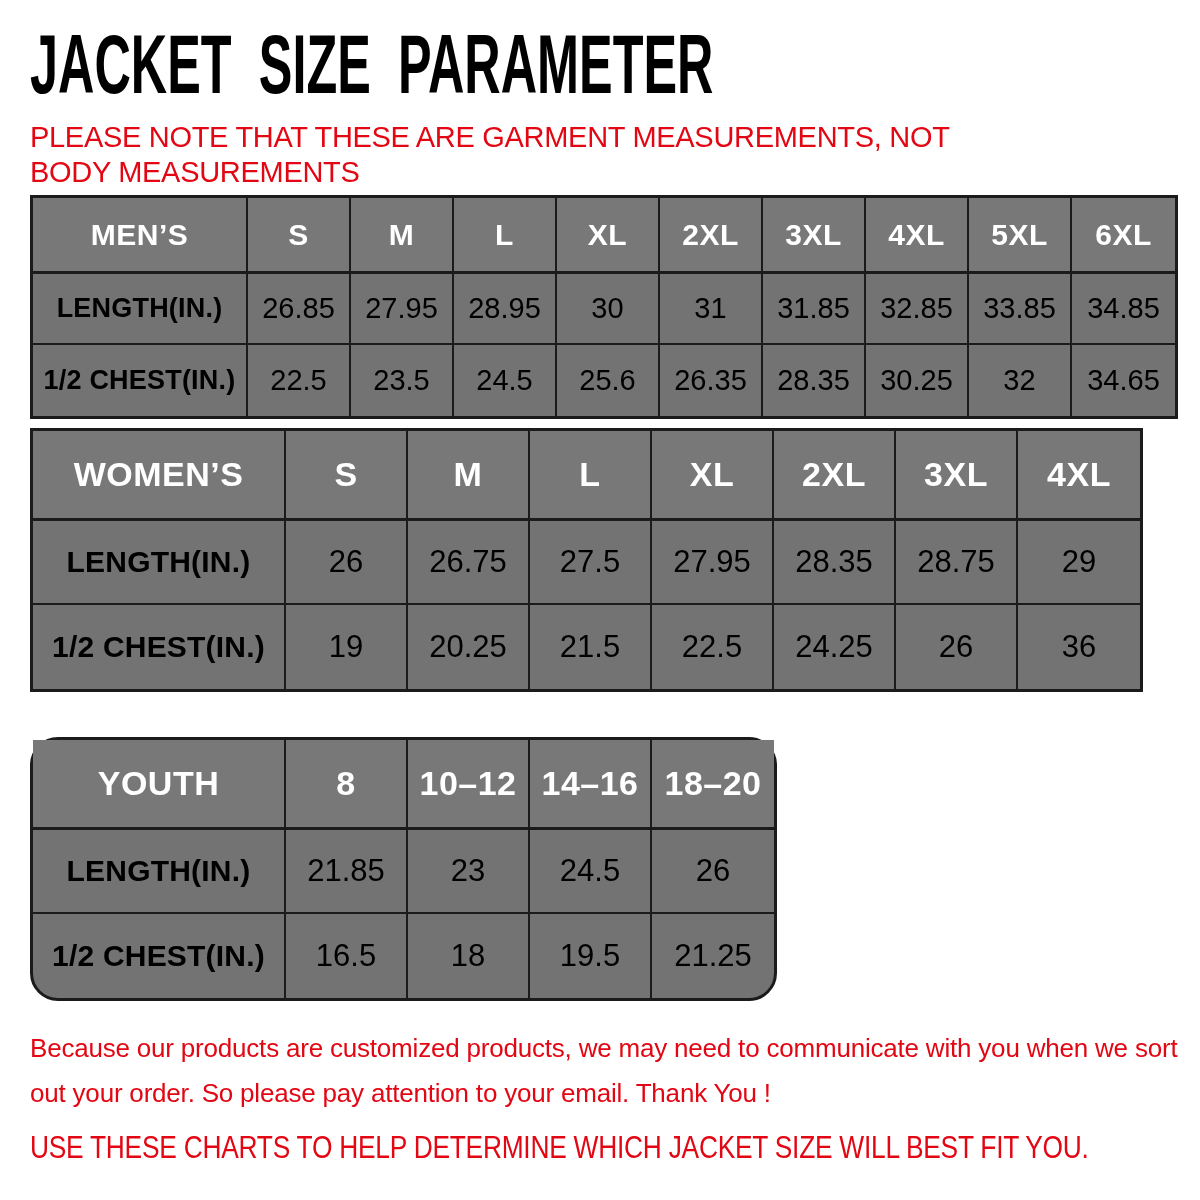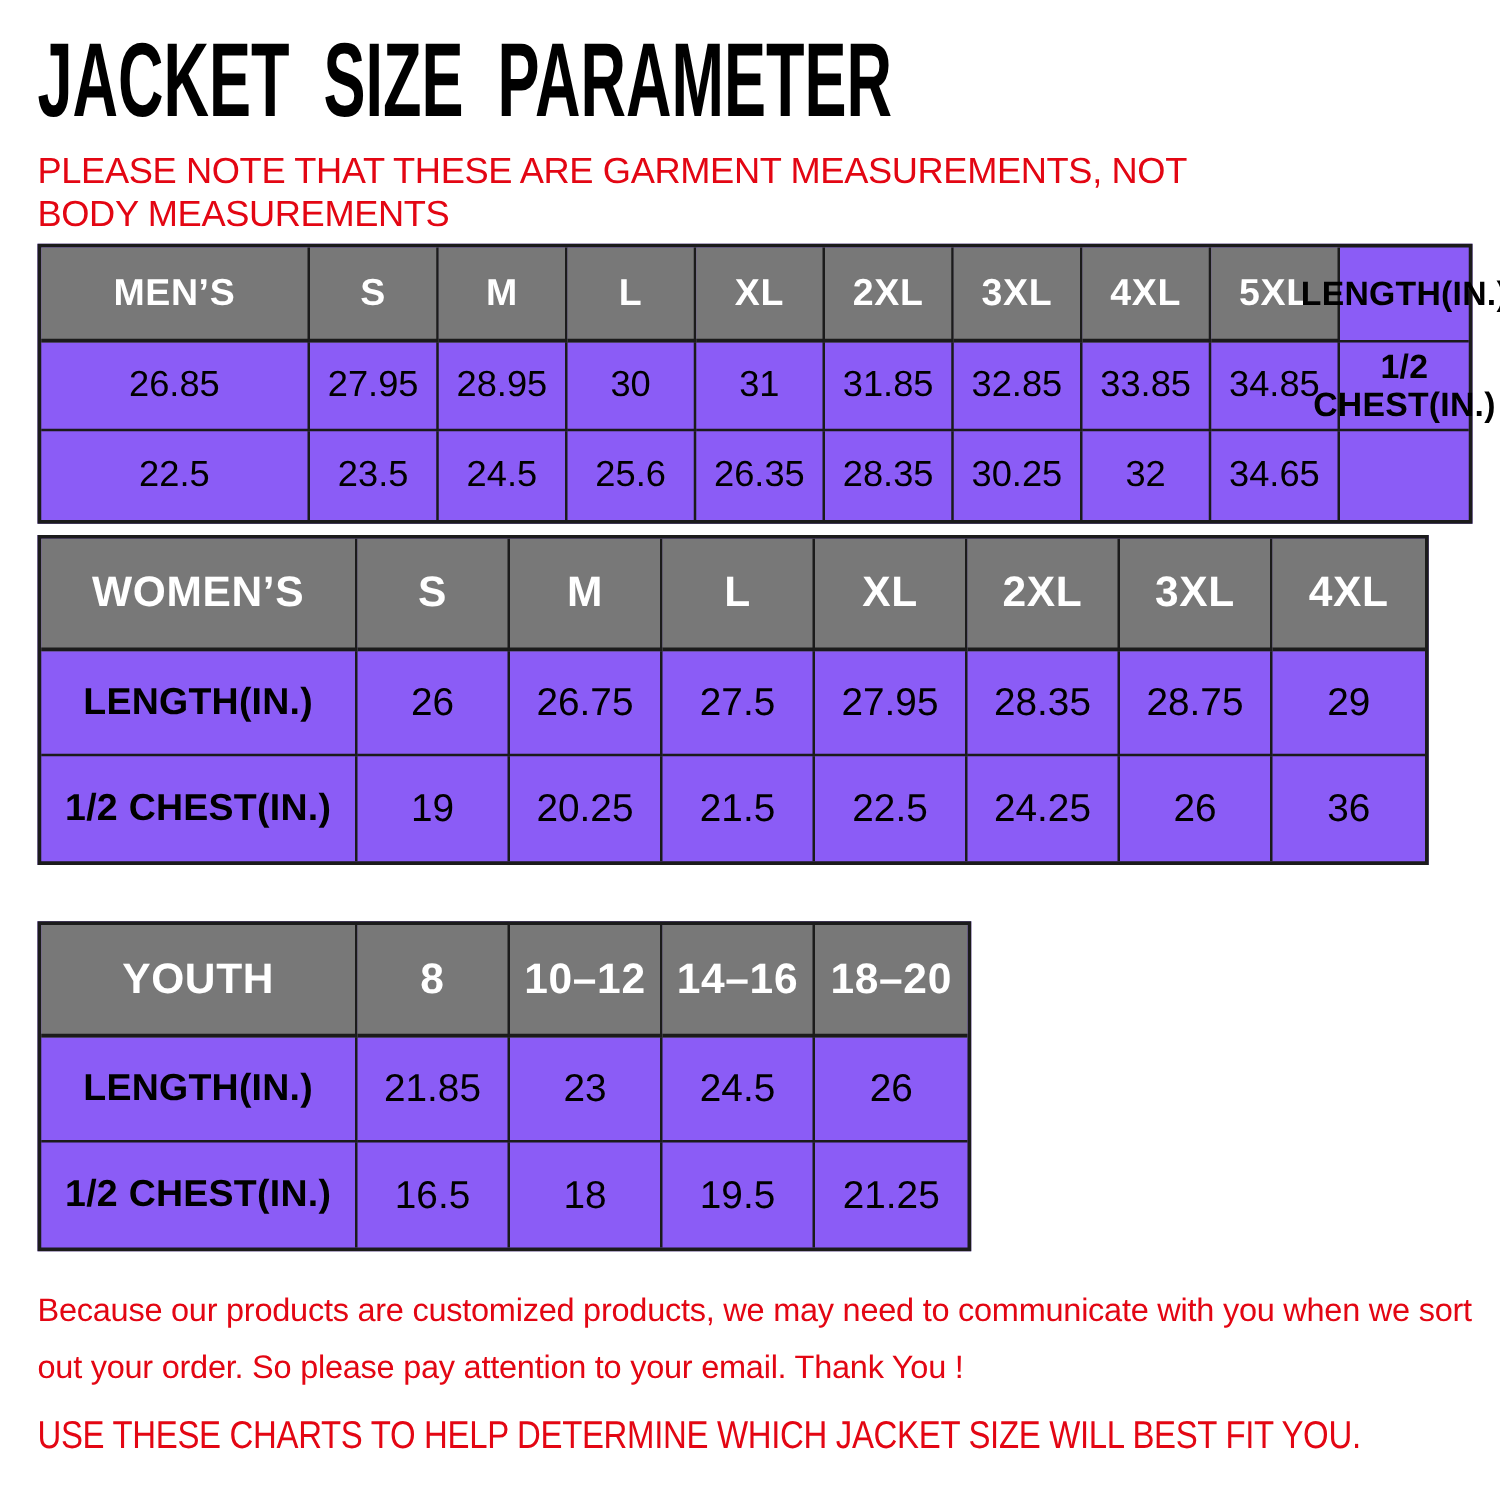--- a/index.html
+++ b/index.html
@@ -18,21 +18,21 @@
     transform:scaleX(0.60);transform-origin:0 0;
   }
   .note{
     position:absolute;left:30px;top:120px;width:945px;
     font-size:29px;line-height:35px;font-weight:normal;
     color:var(--red);letter-spacing:-0.3px;
   }
 
   .size-table{
     position:absolute;left:30px;
-    display:grid;background:#8b5cf6;
+    display:grid;background:#737373;
     border:3px solid var(--bk);
   }
   .cell{
     border-right:2px solid var(--bk);
     border-bottom:2px solid var(--bk);
     display:flex;align-items:center;justify-content:center;
     text-align:center;
   }
   .head{
     background:var(--gray);color:#fff;font-weight:bold;
@@ -48,21 +48,21 @@
   .men .cell:nth-child(10n){border-right:none;}
   .men .cell:nth-child(n+21){border-bottom:none;}
 
   .women{top:428px;grid-template-columns:253px repeat(7,122px);grid-template-rows:90px 84px 84px;}
   .women .head{font-size:34px;}
   .women .rowlabel{font-size:30px;}
   .women .num{font-size:31px;}
   .women .cell:nth-child(8n){border-right:none;}
   .women .cell:nth-child(n+17){border-bottom:none;}
 
-  .youth{top:737px;grid-template-columns:253px repeat(4,122px);grid-template-rows:90px 84px 84px;}
+  .youth{top:737px;grid-template-columns:253px repeat(4,122px);grid-template-rows:90px 84px 84px;border-radius:28px;}
   .youth .head{font-size:34px;}
   .youth .rowlabel{font-size:30px;}
   .youth .num{font-size:31px;}
   .youth .cell:nth-child(5n){border-right:none;}
   .youth .cell:nth-child(n+11){border-bottom:none;}
 
   .footer-para{
     position:absolute;left:30px;top:1026px;width:1160px;
     font-size:26px;line-height:45px;color:var(--red);
     letter-spacing:-0.2px;font-weight:normal;
@@ -84,20 +84,21 @@
 <div class="size-table men">
   <div class="cell head">MEN’S</div>
   <div class="cell head">S</div>
   <div class="cell head">M</div>
   <div class="cell head">L</div>
   <div class="cell head">XL</div>
   <div class="cell head">2XL</div>
   <div class="cell head">3XL</div>
   <div class="cell head">4XL</div>
   <div class="cell head">5XL</div>
+  <div class="cell head">6XL</div>
 
   <div class="cell rowlabel">LENGTH(IN.)</div>
   <div class="cell num">26.85</div>
   <div class="cell num">27.95</div>
   <div class="cell num">28.95</div>
   <div class="cell num">30</div>
   <div class="cell num">31</div>
   <div class="cell num">31.85</div>
   <div class="cell num">32.85</div>
   <div class="cell num">33.85</div>

